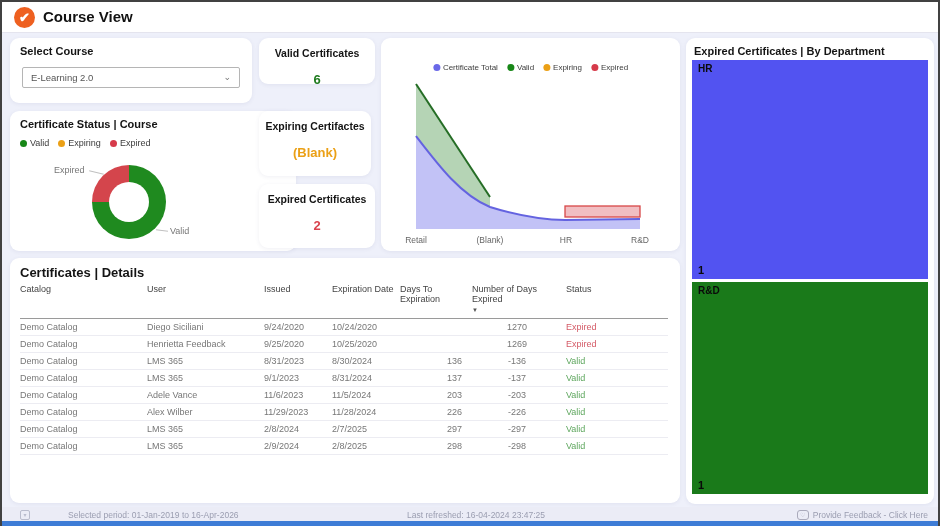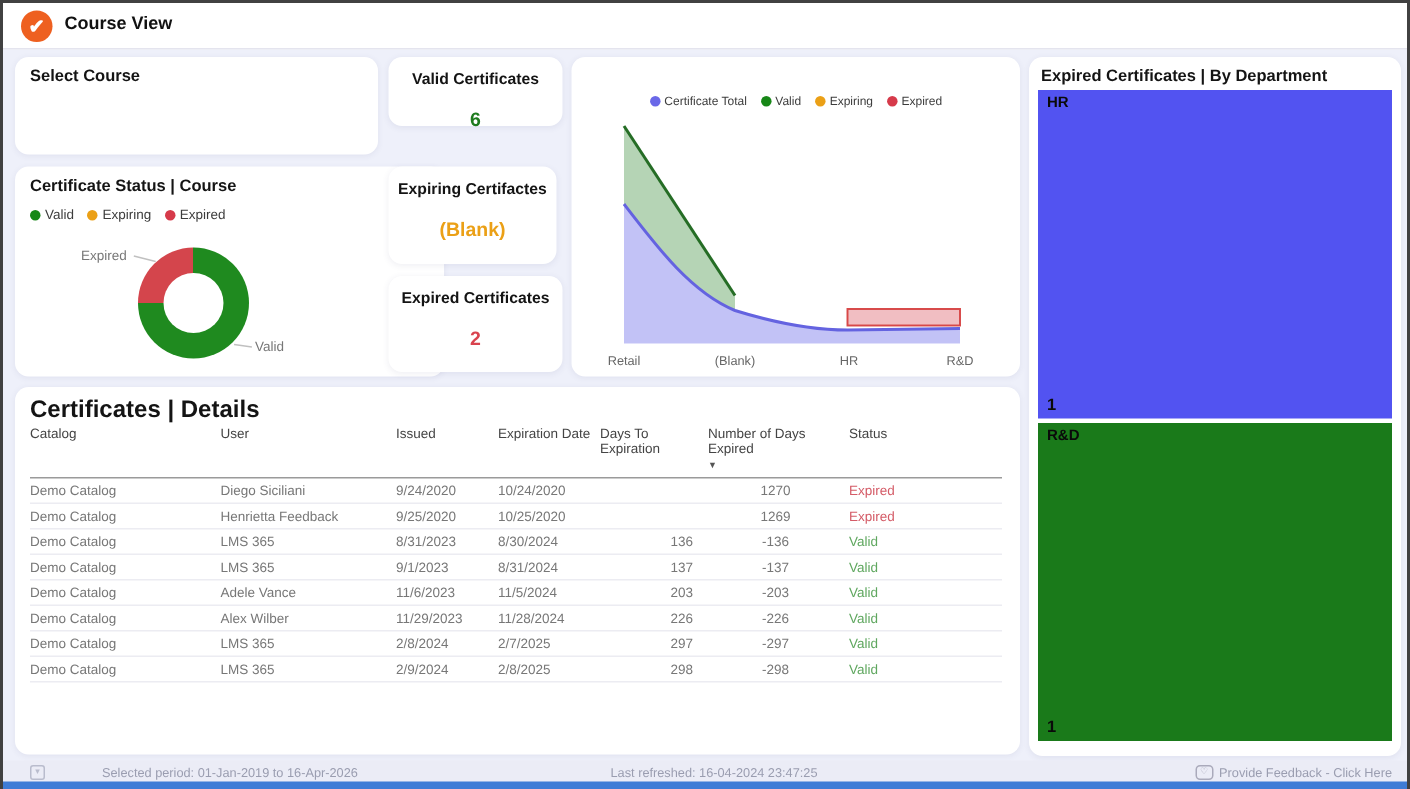--- a/index.html
+++ b/index.html
@@ -6,21 +6,21 @@
   body { font-family: "Liberation Sans", sans-serif; background: #fff; }
   .screen { position: relative; width: 940px; height: 526px; background: #eef0fa;
             border: 2px solid #414141; border-bottom: none; overflow: hidden; }
 
   
   .header { position: absolute; top: 0; left: 0; right: 0; height: 31px; background: #fff;
             border-bottom: 1px solid #e4e4ee; }
   .logo { position: absolute; left: 12px; top: 5px; width: 21px; height: 21px; border-radius: 50%;
           background: #ee6020; color: #fff; font-size: 13px; font-weight: bold;
           display: flex; align-items: center; justify-content: center; }
-  .app-title { position: absolute; left: 41px; top: 6px; font-size: 12px; font-weight: bold; color: #111; }
+  .app-title { position: absolute; left: 41px; top: 6px; font-size: 15px; font-weight: bold; color: #111; }
 
   
   .card { position: absolute; background: #fff; border-radius: 9px; box-shadow: 0 1px 4px rgba(60,60,120,.08); }
   .card-title { position: absolute; left: 10px; top: 7px; font-size: 11px; font-weight: bold; color: #141414; white-space: nowrap; }
 
   #card-select  { left: 8px;  top: 36px;  width: 242px; height: 65px; }
   #card-donut   { left: 8px;  top: 109px; width: 286px; height: 140px; }
   #card-valid   { left: 257px; top: 36px;  width: 116px; height: 46px; }
   #card-expiring{ left: 257px; top: 109px; width: 112px; height: 65px; }
   #card-expired { left: 257px; top: 182px; width: 116px; height: 64px; }
@@ -90,20 +90,24 @@
 
 <div class="screen">
 
   <div class="header">
     <div class="logo">✔</div>
     <div class="app-title">Course View</div>
   </div>
 
   <div class="card" id="card-select">
     <div class="card-title">Select Course</div>
+    <div class="dropdown">
+      <span>E-Learning 2.0</span>
+      <span class="chev">⌄</span>
+    </div>
   </div>
 
   <div class="card" id="card-donut">
     <div class="card-title">Certificate Status | Course</div>
     <div class="legend" style="left:10px; top:27px;">
       <span class="legend-item">
           <span class="dot d-green"></span>
           <span>Valid</span>
         </span>
       <span class="legend-item">
@@ -175,21 +179,21 @@
       <span class="tm-label">HR</span>
       <span class="tm-value">1</span>
     </div>
     <div class="tm-block" id="tm-rd">
       <span class="tm-label">R&amp;D</span>
       <span class="tm-value">1</span>
     </div>
   </div>
 
   <div class="card" id="card-table">
-    <div class="card-title" style="font-size:16px;">Certificates | Details</div>
+    <div class="card-title" style="font-size:13px;">Certificates | Details</div>
     <div class="tbl">
       <div class="trow thead">
         <span>Catalog</span>
         <span>User</span>
         <span>Issued</span>
         <span>Expiration Date</span>
         <span>Days To Expiration</span>
         <span><span>Number of Days Expired</span><br><span class="sort-ind">▼</span></span>
         <span>Status</span>
       </div>

